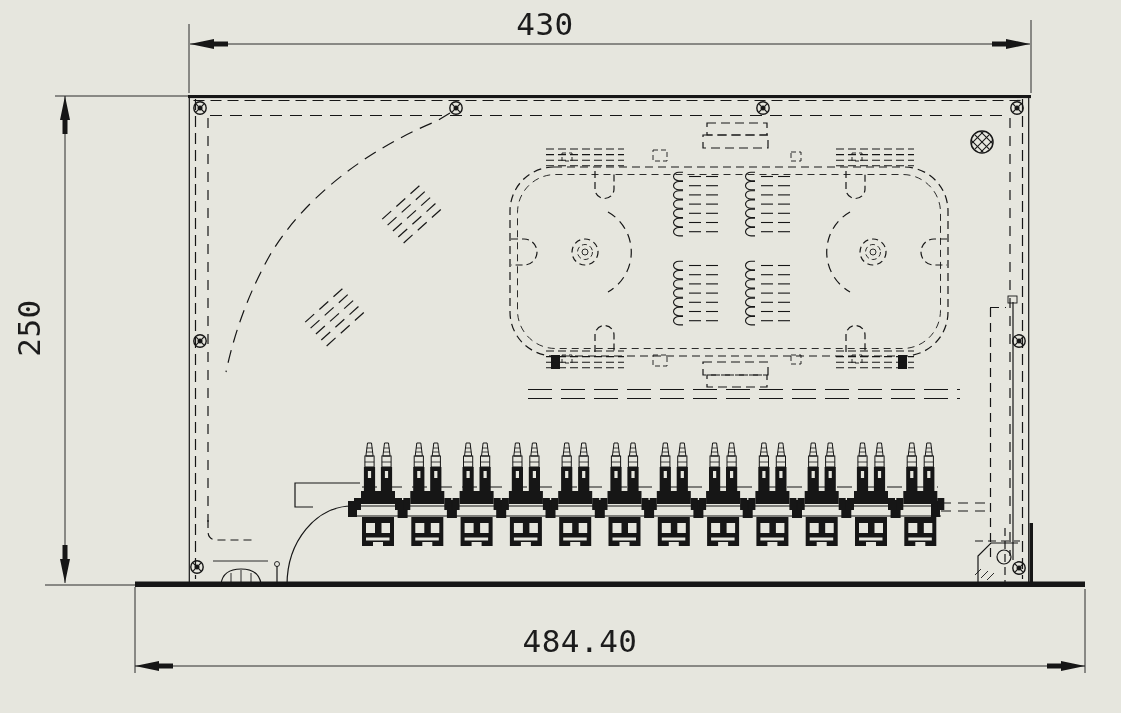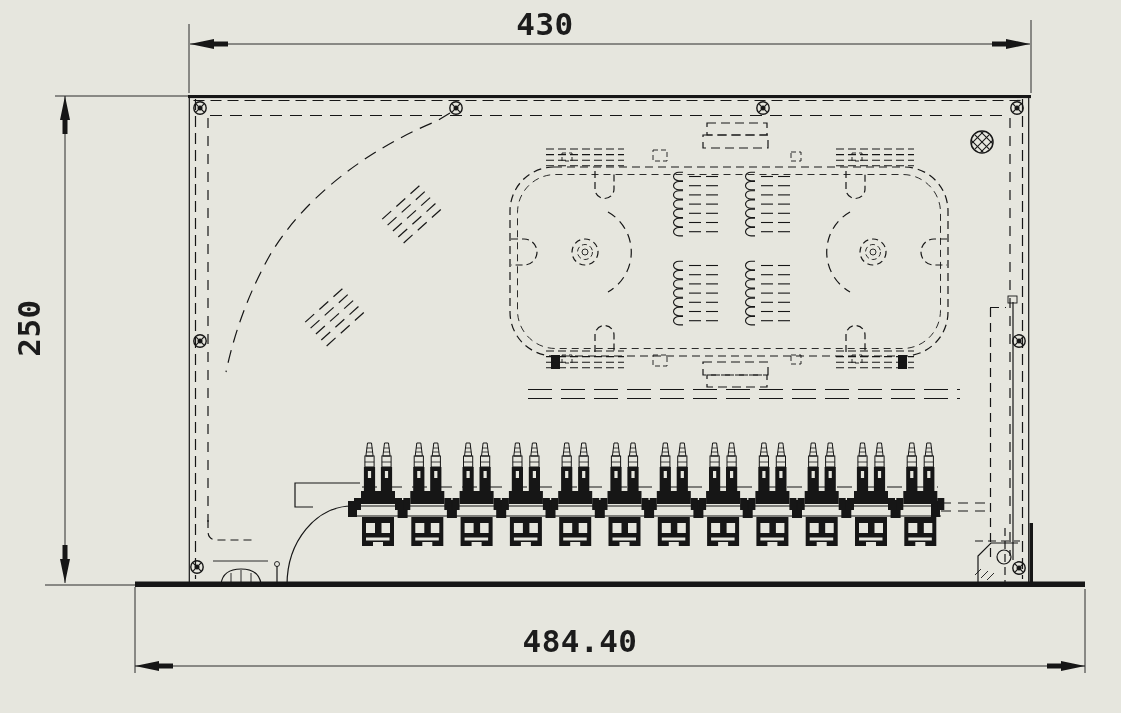--- a/index.html
+++ b/index.html
@@ -1,20 +1,19 @@
 <!DOCTYPE html>
 <html><head>
 <meta charset="utf-8">
 <style>
   html,body{margin:0;padding:0;background:#e6e6de;}
   .stage{
     position:relative;width:1121px;height:713px;background:#e6e6de;
     font-family:"DejaVu Sans Mono","Liberation Mono",monospace;
     overflow:hidden;
-    font-weight:bold;
   }
   svg{position:absolute;left:0;top:0;}
   .ln{stroke:#161616;fill:none;stroke-width:1.2;}
   .thin{stroke:#161616;fill:none;stroke-width:0.9;}
   .fl{fill:#161616;stroke:none;}
   .dim-text{
     font-family:"DejaVu Sans Mono","Liberation Mono",monospace;
     font-size:31px;fill:#1c1c1c;letter-spacing:0.5px;
   }
 </style>

